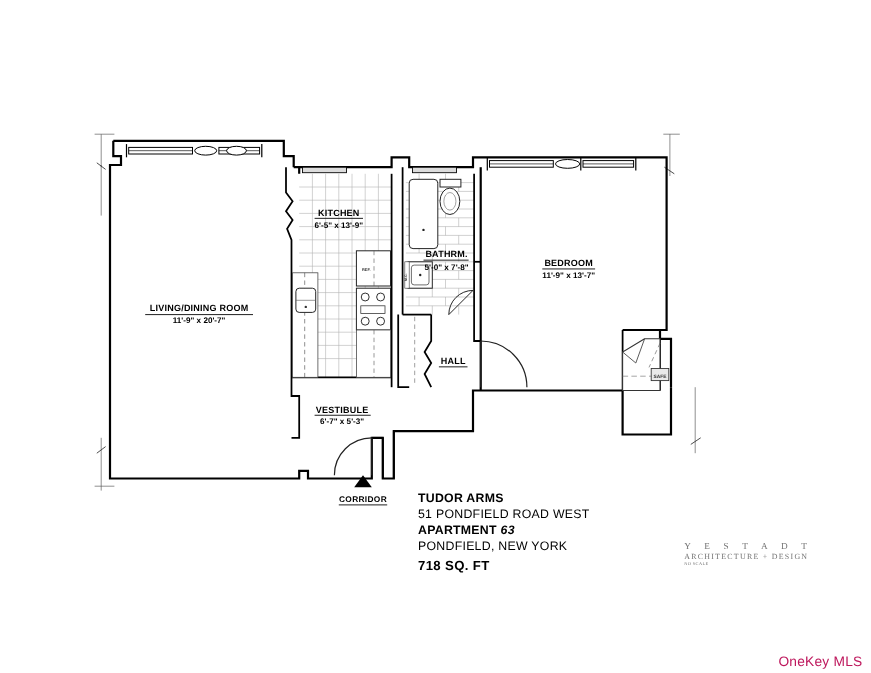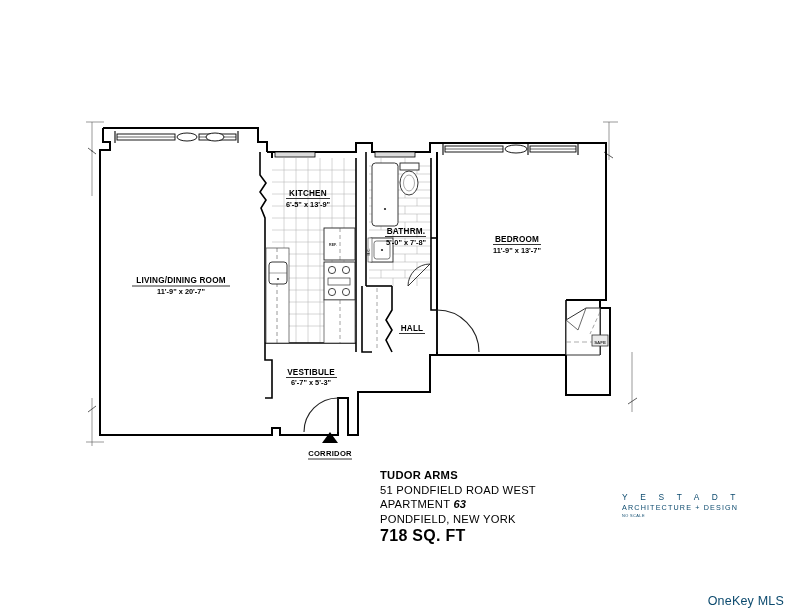--- a/index.html
+++ b/index.html
@@ -53,47 +53,48 @@
     font-size: 7.6px;
     font-weight: bold;
     letter-spacing: 0.3px;
     text-anchor: middle;
     fill: #000;
   }
   
   #title-block {
     position: absolute;
     left: 380px;
-    top: 468px;
+    top: 446px;
     width: 230px;
     line-height: 14.6px;
   }
   #title-block .tb-line {
     font-size: 11.2px;
     letter-spacing: 0.25px;
     white-space: nowrap;
     color: #000;
   }
   #title-block .tb-bold {
     font-weight: bold;
   }
-  #title-block .apt-line .apt-word { font-weight: normal; margin-top: 39px; }
+  #title-block .apt-line .apt-word { font-weight: bold; margin-top: 39px; }
   #title-block .apt-line .apt-num { font-weight: bold; font-style: italic; }
   #title-block .sqft {
     margin-top: 3px;
     font-weight: bold;
-    font-size: 16px;
+    font-size: 12px;
     letter-spacing: 0.3px;
   }
   
   #architect-logo {
     position: absolute;
     left: 622px;
     top: 492px;
-    color: #0c4a6e;
+    color: #737373;
+    font-family: Liberation Serif, serif;
   }
   #architect-logo .firm {
     font-size: 8.4px;
     letter-spacing: 5.2px;
     font-weight: normal;
     white-space: nowrap;
   }
   #architect-logo .discipline {
     font-size: 7.2px;
     letter-spacing: 1.15px;
@@ -105,21 +106,21 @@
     letter-spacing: 0.4px;
     margin-top: 1px;
     white-space: nowrap;
   }
   
   #watermark {
     position: absolute;
     right: 8px;
     bottom: 4px;
     font-size: 12.5px;
-    color: #0c4a6e;
+    color: #be185d;
     letter-spacing: 0.2px;
     white-space: nowrap;
   }
 </style>
 </head>
 <body>
 
 <div id="plan-root">
 
   <svg class="floorplan" viewBox="0 0 792 612">

